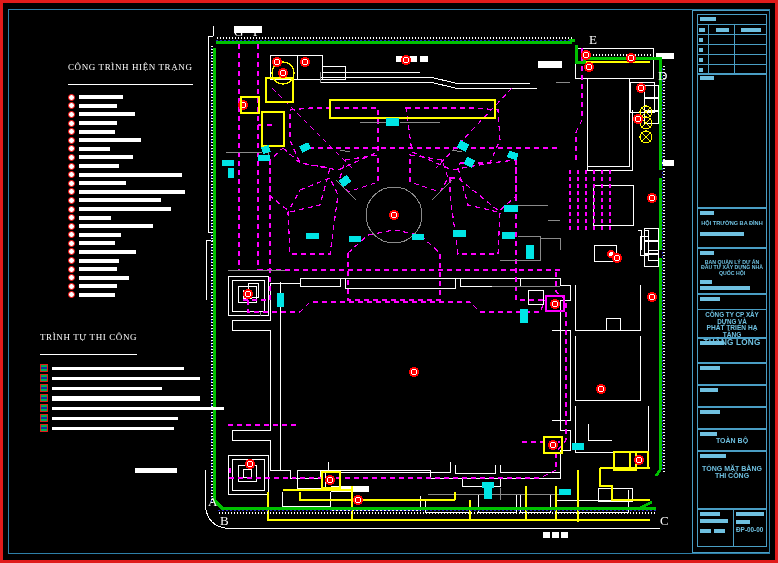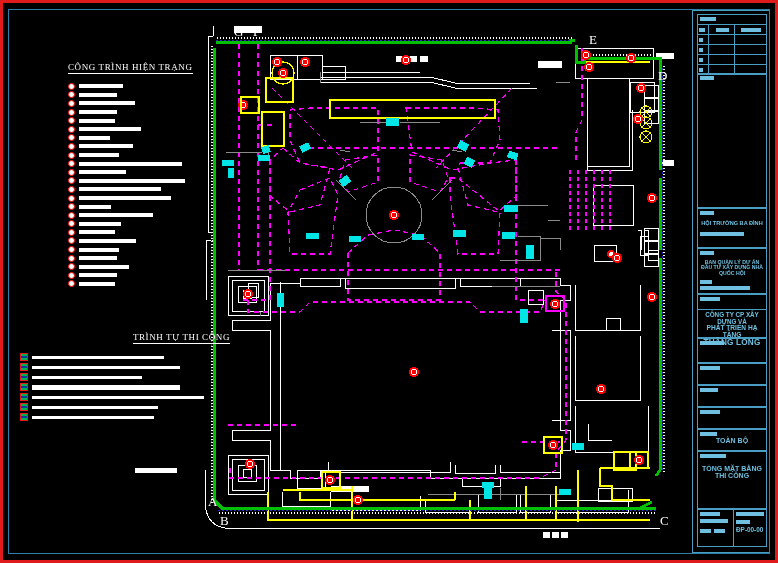--- a/index.html
+++ b/index.html
@@ -26,21 +26,21 @@
   .rc1{width:11px;}.rc2{width:26px;}.rc3{flex:1;border-right:none!important;}
 
   
   #cad{position:absolute;left:0;top:0;width:692px;height:563px;}
   #cad svg{display:block;}
 
   
   .legend{position:absolute;color:#fff;}
   .legend-title{font-family:"Liberation Serif",serif;font-size:9px;
                 letter-spacing:.6px;color:#fff;border-bottom:1px solid #fff;
-                display:inline-block;padding-bottom:1px;white-space:nowrap;}
+                display:inline-block;padding-bottom:12px;white-space:nowrap;}
   .lrow{display:flex;align-items:center;height:8.6px;}
   .bullet{width:7px;height:7px;border-radius:50%;border:1.5px solid #f00;
           background:#fff;flex:0 0 auto;margin-right:4px;box-sizing:border-box;}
   .bar{height:4px;background:#fff;display:block;}
   .swatch{width:8px;height:8px;border:1px solid #e01b1b;box-sizing:border-box;
           flex:0 0 auto;margin-right:4px;
           background:linear-gradient(#00b050 0 34%,#1038a0 34% 66%,#00b050 66% 100%);}
   .tinybar{height:3px;background:#fff;display:block;}
 
   .gridlabel{position:absolute;color:#fff;font-family:"Liberation Serif",serif;
@@ -469,21 +469,21 @@
           <span class="bullet"></span>
           <span class="bar" style="width: 38px;"></span>
         </div>
         <div class="lrow">
           <span class="bullet"></span>
           <span class="bar" style="width: 36px;"></span>
         </div>
       </div>
   </div>
 
-  <div class="legend" style="left:20px;top:326px;width:210px;text-align:right;">
+  <div class="legend" style="left:40px;top:326px;width:210px;">
     <div class="legend-title">TRÌNH TỰ THI CÔNG</div>
     <div id="legend2-rows" style="margin-top:8px;">
         <div class="lrow" style="height: 10px;">
           <span class="swatch"></span>
           <span class="tinybar" style="width: 132px; height: 3px;"></span>
         </div>
         <div class="lrow" style="height: 10px;">
           <span class="swatch"></span>
           <span class="tinybar" style="width: 148px; height: 3px;"></span>
         </div>

